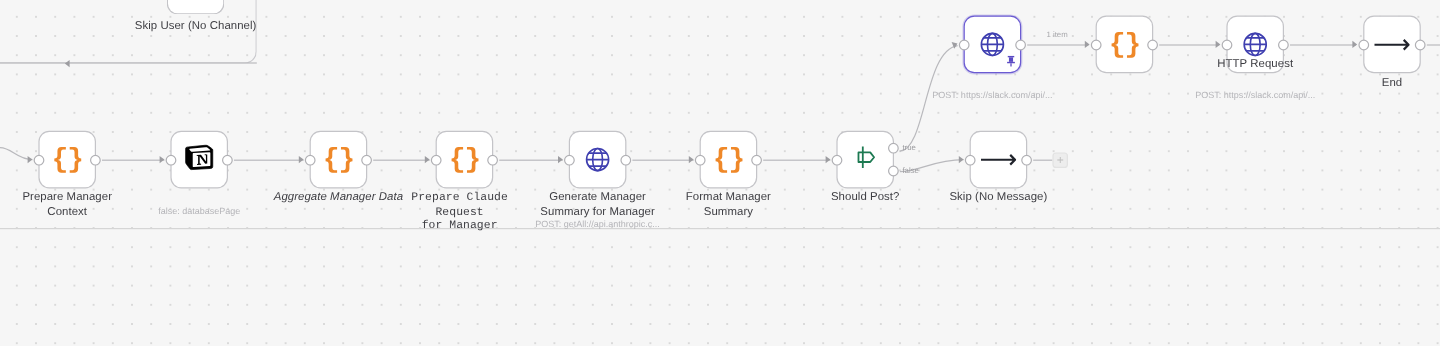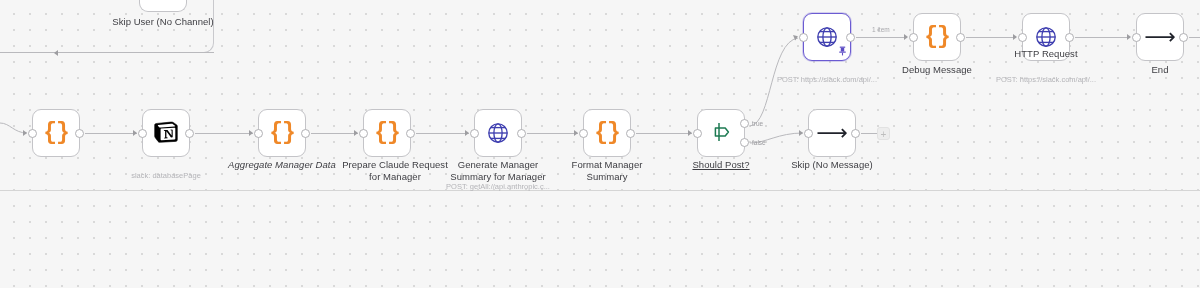--- a/index.html
+++ b/index.html
@@ -169,48 +169,50 @@
   <div class="conn" style="left:1075px;top:37px;width:55px;"></div>
   <div class="arrowhead" style="left:1127px;top:34px;"></div>
 
   <div class="conn" style="left:1189px;top:37px;width:11px;"></div>
 
   <div class="node" style="left:32px;top:109px;">
     <span class="port in"></span>
     <span class="glyph curly">{}</span>
     <span class="port out"></span>
   </div>
+  <div class="nlabel" style="left:0px;top:159px;width:112px;">Prepare Manager
+Context</div>
 
   <div class="node" style="left:142px;top:109px;">
     <span class="port in"></span>
     <span class="glyph">
       <svg width="26" height="26" viewBox="0 0 26 26">
         <path d="M4.2 4.4 L17.6 3.1 C19.3 3 19.8 3.1 20.9 3.9 L23.4 5.7 C24.1 6.2 24.3 6.4 24.3 7 L24.3 20.6 C24.3 21.7 23.9 22.3 22.5 22.4 L7.1 23.3 C6.1 23.4 5.6 23.2 5.1 22.5 L2.5 19.1 C1.9 18.3 1.7 17.7 1.7 17 L1.7 5.9 C1.7 5 2.1 4.6 4.2 4.4 Z" fill="#000" stroke="#000" stroke-width="0.6"></path>
         <path d="M5.1 5.9 L18.1 4.8 C19.1 4.7 19.4 4.8 20 5.2 L22 6.7 C22.3 7 22.2 7.3 21.5 7.4 L7.8 8.5 C6.8 8.6 6.4 8.4 6 8 L5.1 7 C4.7 6.5 4.8 6 5.1 5.9 Z" fill="#fff"></path>
         <path d="M7.6 10.3 L7.6 20.5 C7.6 21.1 7.9 21.3 8.6 21.2 L21.5 20.4 C22.2 20.4 22.3 20 22.3 19.5 L22.3 9.5 C22.3 9 22.1 8.8 21.6 8.8 L8.2 9.6 C7.7 9.7 7.6 9.9 7.6 10.3 Z" fill="#fff"></path>
         <path d="M19.7 10.8 L19.7 18.3 L18 18.4 L13.4 12.3 L13.4 18.2 L14.6 18.5 L14.6 19.2 L11.2 19.4 L11.2 18.7 L12.1 18.5 L12.1 11.9 L10.9 11.8 L10.9 11.1 L14.5 10.9 L18.6 16.6 L18.6 11.4 L17.6 11.3 L17.6 10.6 Z" fill="#000"></path>
       </svg>
     </span>
     <span class="port out"></span>
   </div>
-  <div class="nsub" style="left:103px;top:171px;width:126px;">slack: databasePage</div>
+  <div class="nsub" style="left:103px;top:171px;width:126px;">false: databasePage</div>
 
   <div class="node" style="left:258px;top:109px;">
     <span class="port in"></span>
     <span class="glyph curly">{}</span>
     <span class="port out"></span>
   </div>
   <div class="nlabel" style="left:219px;top:159px;width:126px;font-style:italic;">Aggregate Manager Data</div>
 
   <div class="node" style="left:363px;top:109px;">
     <span class="port in"></span>
     <span class="glyph curly">{}</span>
     <span class="port out"></span>
   </div>
-  <div class="nlabel" style="left:332px;top:159px;width:126px;">Prepare Claude Request
+  <div class="nlabel" style="left:320px;top:159px;width:126px;font-family:Liberation Mono, monospace;">Prepare Claude Request
 for Manager</div>
 
   <div class="node" style="left:474px;top:109px;">
     <span class="port in"></span>
     <span class="glyph globe">
       <svg width="24" height="24" viewBox="0 0 24 24" stroke="#3f3fb0" stroke-width="1.35" fill="none">
         <circle cx="12" cy="12" r="9.2"></circle>
         <ellipse cx="12" cy="12" rx="4.1" ry="9.2"></ellipse>
         <line x1="2.8" y1="12" x2="21.2" y2="12"></line>
         <line x1="4.6" y1="6.6" x2="19.4" y2="6.6"></line>
@@ -237,21 +239,21 @@
       <svg width="24" height="24" viewBox="0 0 24 24">
         <line x1="10" y1="3" x2="10" y2="21" stroke="#1d7a52" stroke-width="1.5"></line>
         <path d="M6.4 8.0 H16.2 L19.4 12 L16.2 16 H6.4 Z" fill="none" stroke="#1d7a52" stroke-width="1.5" stroke-linejoin="round"></path>
       </svg>
     </span>
     <span class="port out o1"></span>
     <span class="port out o2"></span>
   </div>
   <div class="portlabel" style="left:752px;top:120px;">true</div>
   <div class="portlabel" style="left:752px;top:139px;">false</div>
-  <div class="nlabel" style="left:658px;top:159px;width:126px;text-decoration:underline;">Should Post?</div>
+  <div class="nlabel" style="left:658px;top:159px;width:126px;">Should Post?</div>
 
   <div class="node" style="left:808px;top:109px;">
     <span class="port in"></span>
     <span class="glyph arrowg">⟶</span>
     <span class="port out"></span>
   </div>
   <div class="nlabel" style="left:769px;top:159px;width:126px;">Skip (No Message)</div>
 
   <div class="node selected" style="left:803px;top:13px;">
     <span class="port in"></span>
@@ -274,21 +276,20 @@
     </span>
     <span class="port out"></span>
   </div>
   <div class="nsub" style="left:764px;top:75px;width:126px;">POST: https://slack.com/api/...</div>
 
   <div class="node" style="left:913px;top:13px;">
     <span class="port in"></span>
     <span class="glyph curly">{}</span>
     <span class="port out"></span>
   </div>
-  <div class="nlabel" style="left:874px;top:64px;width:126px;">Debug Message</div>
 
   <div class="node" style="left:1022px;top:13px;">
     <span class="port in"></span>
     <span class="glyph globe">
       <svg width="24" height="24" viewBox="0 0 24 24" stroke="#3f3fb0" stroke-width="1.35" fill="none">
         <circle cx="12" cy="12" r="9.2"></circle>
         <ellipse cx="12" cy="12" rx="4.1" ry="9.2"></ellipse>
         <line x1="2.8" y1="12" x2="21.2" y2="12"></line>
         <line x1="4.6" y1="6.6" x2="19.4" y2="6.6"></line>
         <line x1="4.6" y1="17.4" x2="19.4" y2="17.4"></line>

